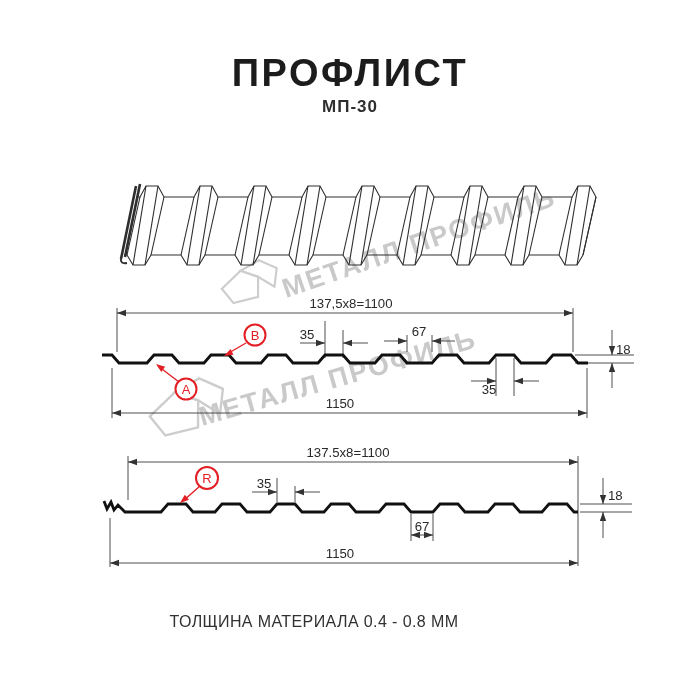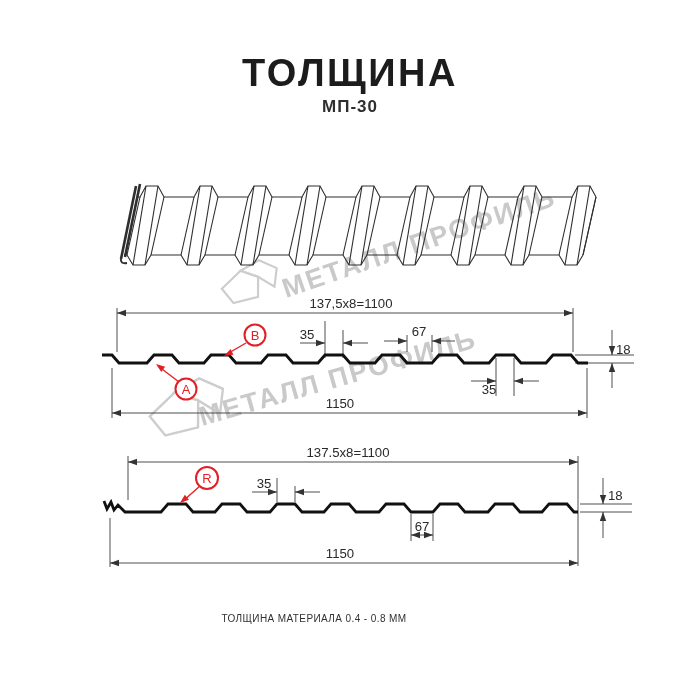--- a/index.html
+++ b/index.html
@@ -3,32 +3,32 @@
 <meta charset="utf-8">
 <style>
   html,body{margin:0;padding:0;background:#fff;}
   .page{position:relative;width:700px;height:700px;background:#ffffff;overflow:hidden;
         font-family:"Liberation Sans",sans-serif;}
   .title{position:absolute;top:52px;left:0;width:700px;text-align:center;
          font-size:38px;font-weight:700;letter-spacing:2.5px;color:#1c1c1c;}
   .subtitle{position:absolute;top:97px;left:0;width:700px;text-align:center;
          font-size:17px;font-weight:600;letter-spacing:1px;color:#2e2e2e;}
   .footer{position:absolute;top:613px;left:0;width:628px;text-align:center;
-         font-size:10px;font-weight:500;letter-spacing:.4px;color:#313131;}
+         font-size:16px;font-weight:500;letter-spacing:.4px;color:#313131;}
   svg.drawing{position:absolute;top:0;left:0;}
   .dimtext{font-size:13.2px;fill:#2a2a2a;}
   .marker-letter{font-size:13px;fill:#e31e24;}
   .wmtext{font-size:27px;font-weight:700;letter-spacing:2px;fill:#c9c9c9;}
 </style>
 </head>
 <body>
 
 <div class="page">
 
-  <div class="title">ТОЛЩИНА</div>
+  <div class="title">ПРОФЛИСТ</div>
   <div class="subtitle">МП-30</div>
 
   <svg class="drawing" width="700" height="700" viewBox="0 0 700 700">
 
     <g>
       <g transform="translate(216,266) rotate(-10) scale(0.9)" stroke="#cdcdcd" stroke-width="2.4" fill="none">
         <path d="M2,26 L26,10 L44,20 L40,42 L12,44 Z"></path>
         <path d="M26,10 L48,2 L66,14 L60,34 L44,20 Z"></path>
       </g>
       <g transform="translate(286,298) rotate(-19)">

